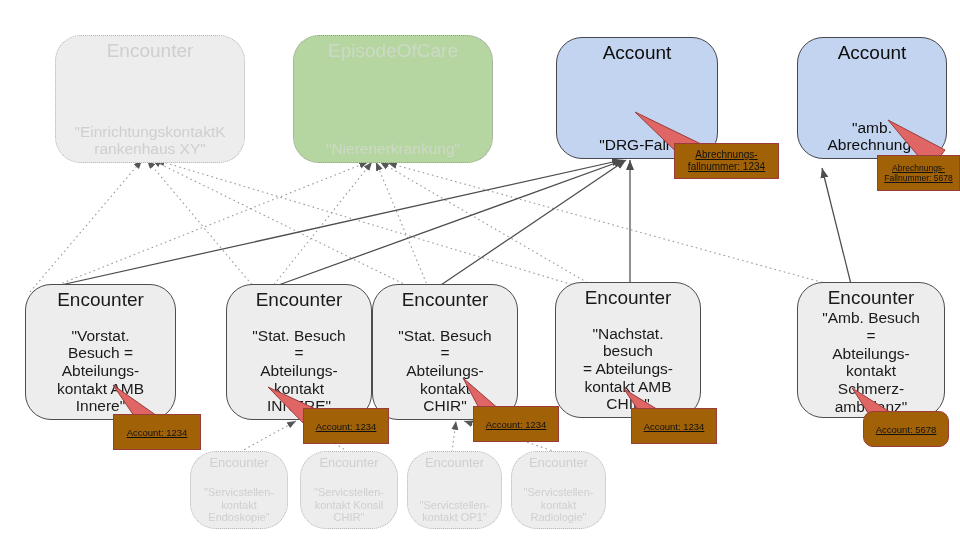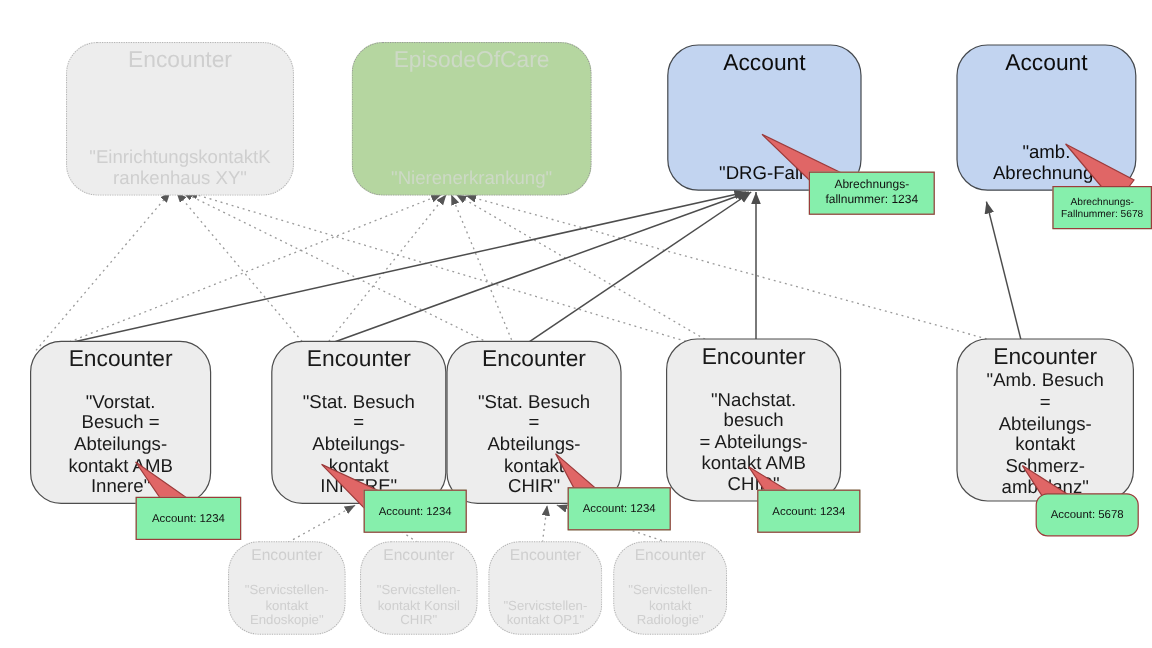--- a/index.html
+++ b/index.html
@@ -65,30 +65,31 @@
     border: 1.3px solid #44484d;
     color: #0d0d0d;
   }
   .node.small .title { font-size: 13px; }
   .node.small .subtitle { font-size: 11px; }
 
   
   .callout {
     position: absolute;
     box-sizing: border-box;
-    background: #86efac;
+    background: #a16207;
     border: 1.2px solid #9c3b3b;
     color: #111111;
     display: flex;
     align-items: center;
     justify-content: center;
     text-align: center;
     white-space: pre-line;
     z-index: 20;
     padding: 17px 4px;
+    text-decoration: underline;
   }
 </style>
 </head>
 <body>
 
 <svg id="canvas" viewBox="0 0 960 540">
   <defs>
     <marker id="arrowSolid" markerWidth="9" markerHeight="9" refX="8" refY="3.2" orient="auto" markerUnits="strokeWidth">
       <path d="M0,0 L8,3.2 L0,6.4 z" fill="#4d4d4d"></path>
     </marker>

